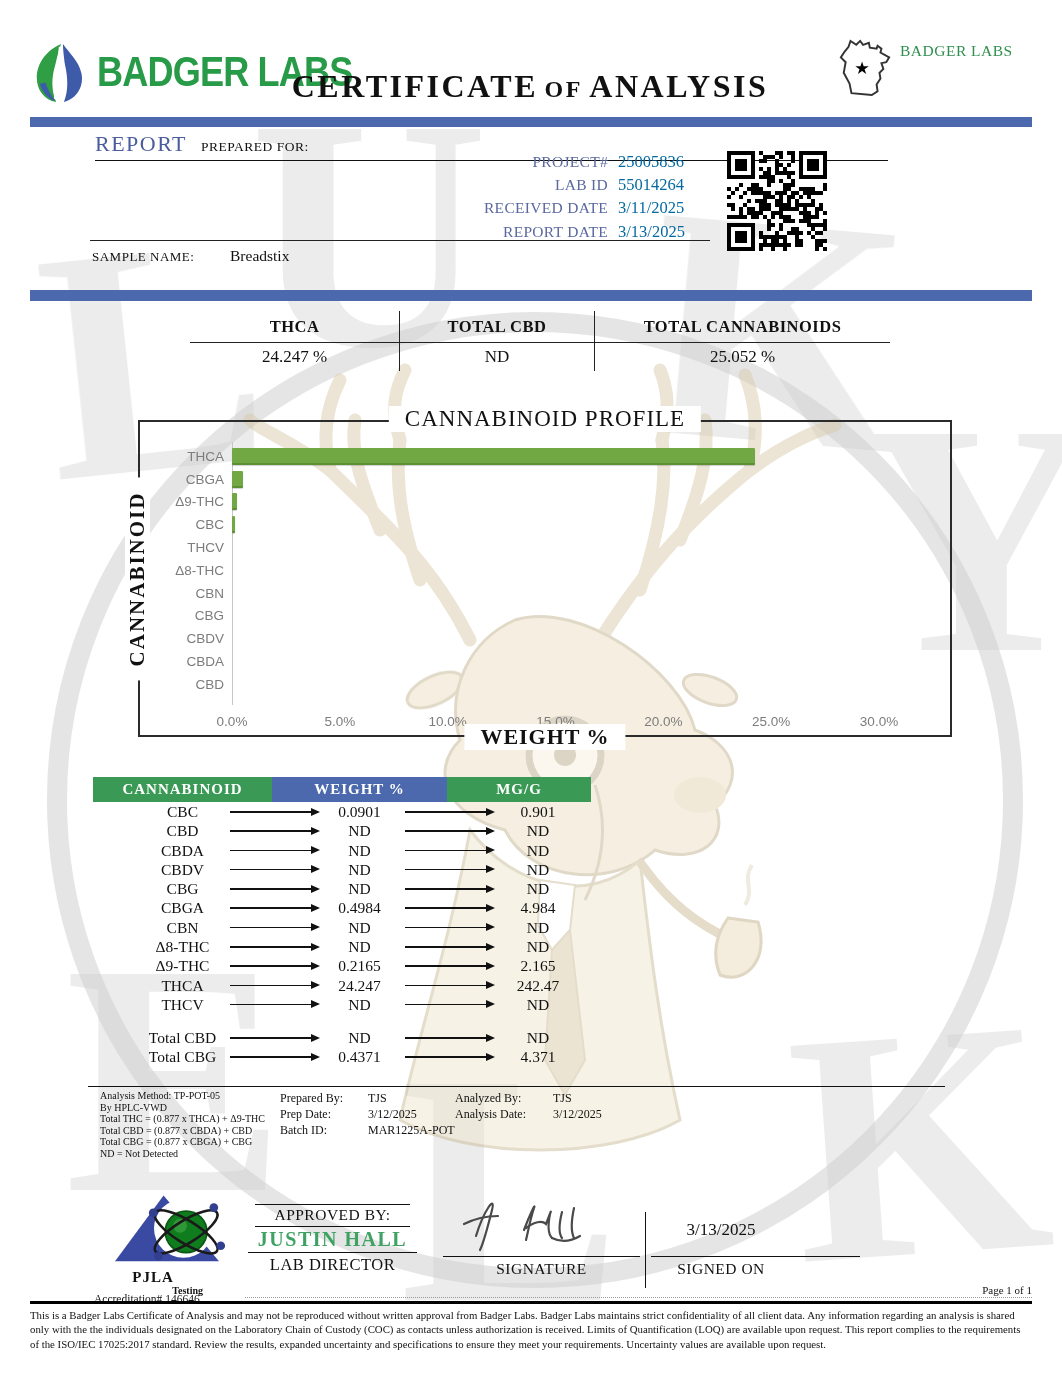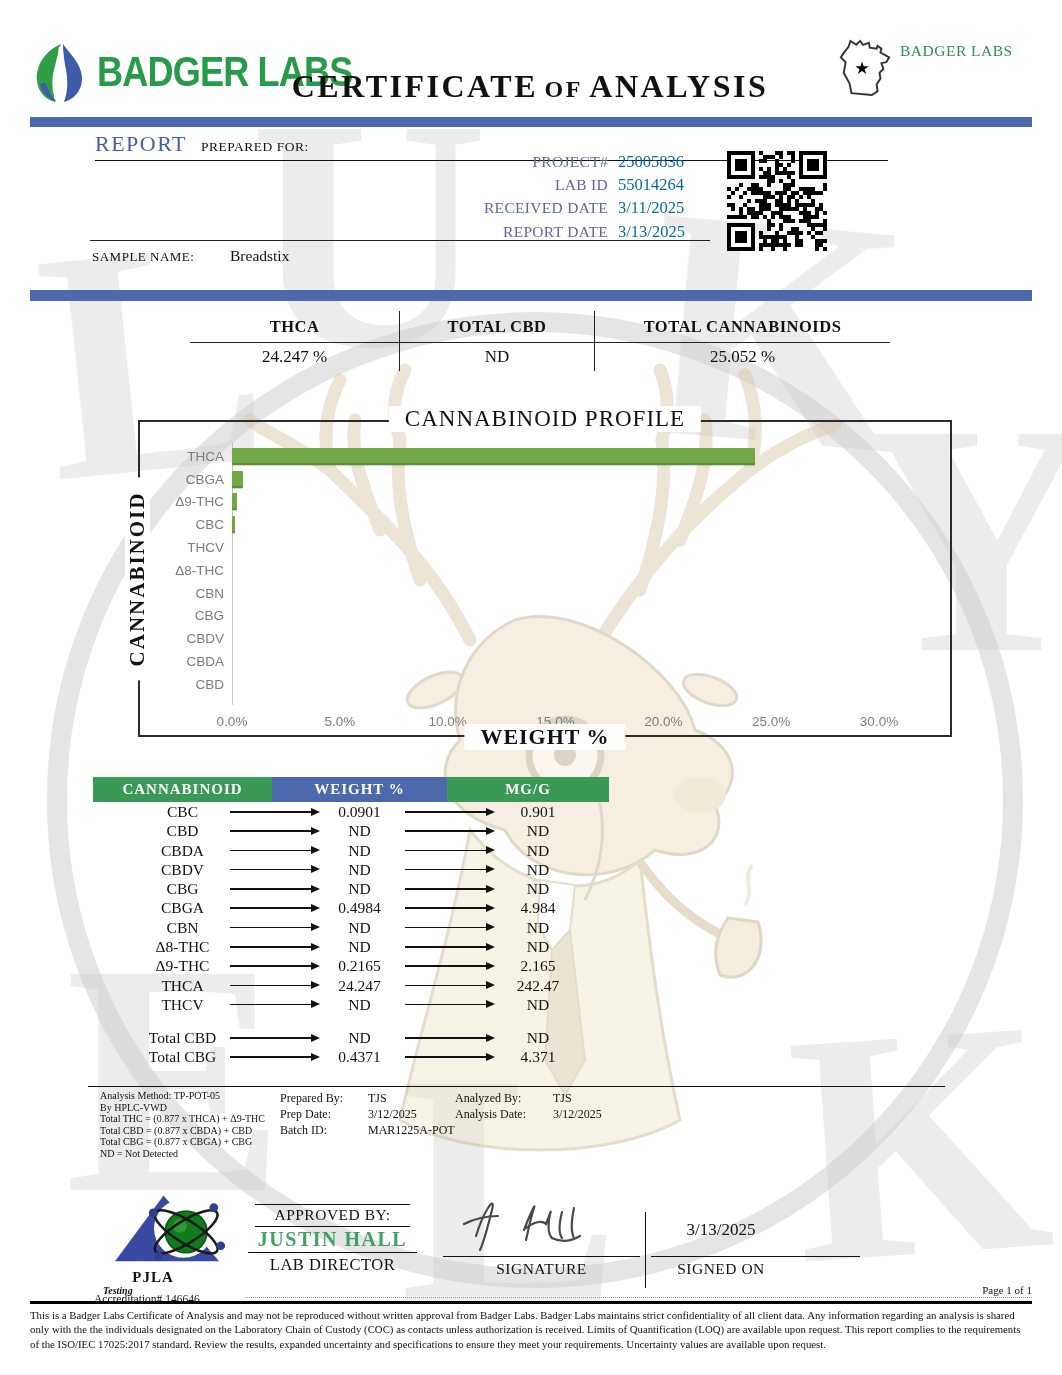--- a/index.html
+++ b/index.html
@@ -71,21 +71,21 @@
              box-shadow:0 1px 1px rgba(0,0,0,.18);}
   .chart-tick{position:absolute;top:284px;transform:translateX(-50%);
               font-family:"Liberation Sans",sans-serif;font-size:13.5px;color:#7c7c7c;margin-top:8px;}
 
   
   .dtable-header{left:93px;top:777px;width:536px;height:25px;display:flex;}
   .th{height:25px;line-height:25px;text-align:center;color:#fff;font-weight:700;
       font-size:15px;letter-spacing:1px;}
   .th-green{background:#3a9a55;}
   .th-blue{background:#4b69ac;}
-  .th1{width:179px;} .th2{width:175px;} .th3{width:162px;}
+  .th1{width:179px;} .th2{width:175px;} .th3{width:144px;}
   .dtable-body{left:93px;top:802px;width:536px;}
   .dtable-totals{left:93px;top:1028px;width:536px;}
   .trow{position:relative;height:19.3px;}
   .tc{position:absolute;top:0;height:19.3px;line-height:19.3px;text-align:center;font-size:15.5px;}
   .tc-label{left:0;width:179px;}
   .tc-w{left:179px;width:175px;}
   .tc-m{left:354px;width:182px;}
   .arrow{position:absolute;top:9px;width:88px;height:1.5px;background:#111;}
   .arrow::after{content:"";position:absolute;right:-2px;top:-3.5px;width:0;height:0;
       border-left:9px solid #111;border-top:4px solid transparent;border-bottom:4px solid transparent;}
@@ -97,21 +97,21 @@
   .fn-mid{left:280px;top:1090px;}
   .fn-right{left:455px;top:1090px;}
   .fn-row{display:flex;font-size:12px;line-height:16.2px;}
   .fn-label{width:78px;}
   .fn-right .fn-label{width:88px;}
   .fn-value{margin-left:10px;text-align:right;}
 
   
   .pjla-svg{left:103px;top:1192px;}
   .pjla-name{left:103px;top:1269px;width:100px;text-align:center;font-weight:700;font-size:15px;letter-spacing:1px;}
-  .pjla-sub{left:103px;top:1285px;width:100px;text-align:left;font-weight:700;font-size:10px;font-style:italic;}
+  .pjla-sub{left:103px;top:1285px;width:100px;text-align:right;font-weight:700;font-size:10px;}
   .pjla-accr{left:94px;top:1293px;font-size:11.5px;}
   .ap-line{border-top:1.6px solid #111;height:0;}
   .l-ap1{left:255px;top:1204px;width:155px;}
   .l-ap2{left:255px;top:1226px;width:155px;}
   .l-ap3{left:248px;top:1252px;width:169px;}
   .ap-label{left:255px;top:1206px;width:155px;text-align:center;font-size:15.5px;letter-spacing:.5px;}
   .ap-name{left:240px;top:1228px;width:185px;text-align:center;font-size:20px;font-weight:700;
            color:#3fa263;letter-spacing:1.5px;}
   .ap-title{left:240px;top:1255px;width:185px;text-align:center;font-size:16.5px;letter-spacing:.5px;}
   .sig-svg{left:458px;top:1192px;}

